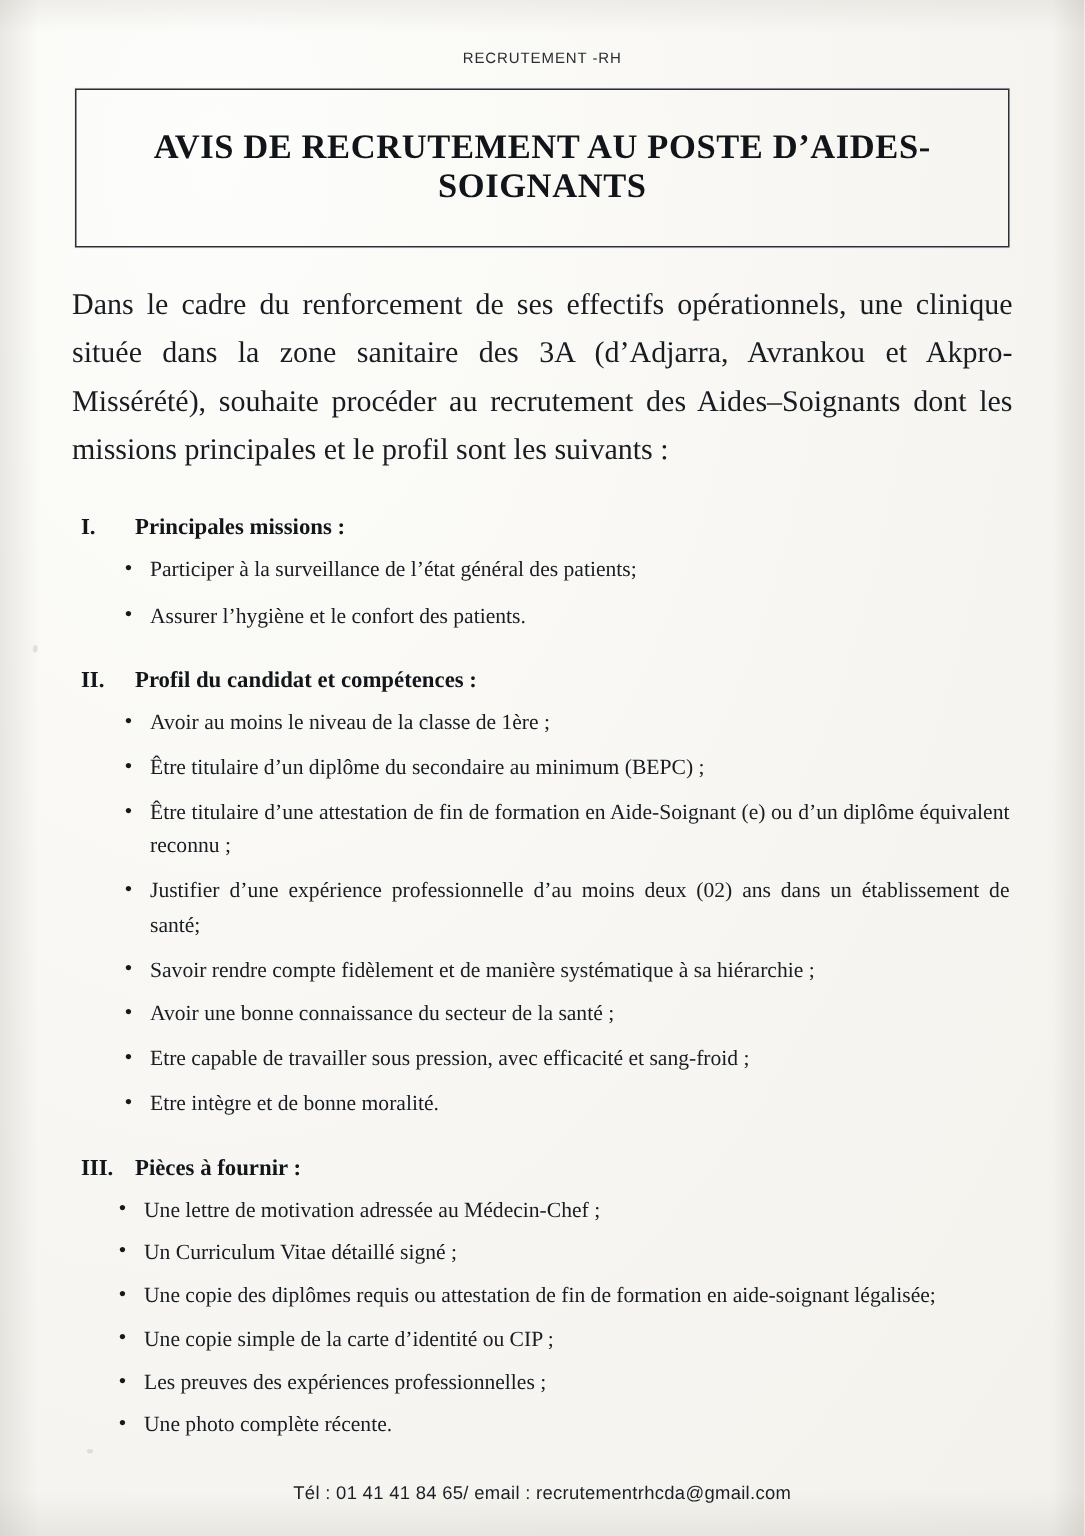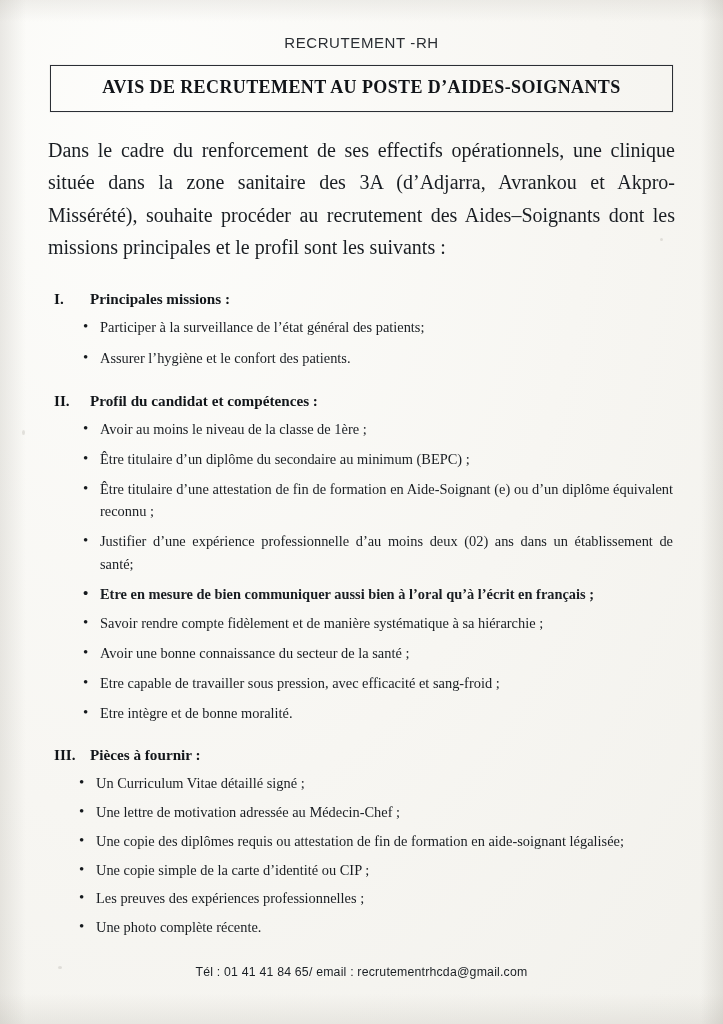--- a/index.html
+++ b/index.html
@@ -35,36 +35,36 @@
   }
   .content {
     position: relative;
     z-index: 2;
     padding: 34px 44px 0 44px;
   }
 
   .doc-header {
     text-align: center;
     font-family: "Liberation Sans", sans-serif;
-    font-size: 15px;
+    font-size: 10px;
     letter-spacing: 0.6px;
     color: #2a2e33;
     margin-bottom: 14px;
   }
 
   .title-box {
     border: 1.6px solid #2b2f35;
     padding: 9px 6px 11px 6px;
     margin: 0 6px 22px 6px;
     text-align: center;
     box-shadow: 0 0 0 0.5px rgba(0,0,0,0.08);
   }
   .title-box h1 {
-    margin: 2px;
-    font-size: 18px;
+    margin: 16px;
+    font-size: 23px;
     font-weight: bold;
     letter-spacing: 0.4px;
     color: #111418;
     font-family: "Liberation Serif", serif;
   }
 
   .intro {
     font-size: 20px;
     line-height: 1.62;
     text-align: justify;
@@ -163,36 +163,35 @@
     <div class="section section-2">
       <div class="section-head">
         <span class="section-num">II.</span>
         <span class="section-title">Profil du candidat et compétences :</span>
       </div>
       <ul class="items tight">
         <li>Avoir au moins le niveau de la classe de 1ère ;</li>
         <li>Être titulaire d’un diplôme du secondaire au minimum (BEPC) ;</li>
         <li>Être titulaire d’une attestation de fin de formation en Aide-Soignant (e) ou d’un diplôme équivalent reconnu ;</li>
         <li>Justifier d’une expérience professionnelle d’au moins deux (02) ans dans un établissement de santé;</li>
-        <li class="bold">Etre en mesure de bien communiquer aussi bien à l’oral qu’à l’écrit en français ;</li>
         <li>Savoir rendre compte fidèlement et de manière systématique à sa hiérarchie ;</li>
         <li>Avoir une bonne connaissance du secteur de la santé ;</li>
         <li>Etre capable de travailler sous pression, avec efficacité et sang-froid ;</li>
         <li>Etre intègre et de bonne moralité.</li>
       </ul>
     </div>
 
     <div class="section section-3">
       <div class="section-head">
         <span class="section-num">III.</span>
         <span class="section-title">Pièces à fournir :</span>
       </div>
       <ul class="items">
+        <li>Une lettre de motivation adressée au Médecin-Chef ;</li>
         <li>Un Curriculum Vitae détaillé signé ;</li>
-        <li>Une lettre de motivation adressée au Médecin-Chef ;</li>
         <li>Une copie des diplômes requis ou attestation de fin de formation en aide-soignant légalisée;</li>
         <li>Une copie simple de la carte d’identité ou CIP ;</li>
         <li>Les preuves des expériences professionnelles ;</li>
         <li>Une photo complète récente.</li>
       </ul>
     </div>
 
     <div class="footer">Tél :  01 41 41 84 65/ email : recrutementrhcda@gmail.com</div>
 
   </div>

